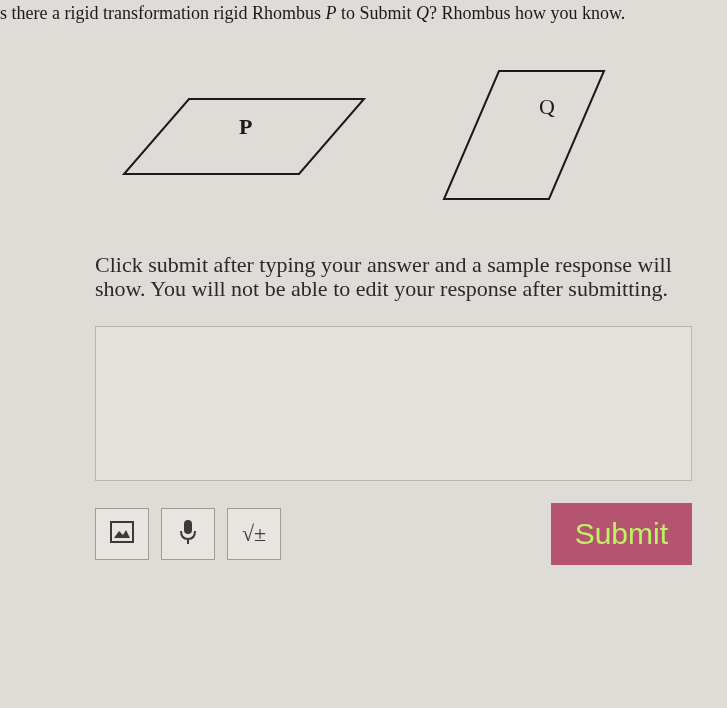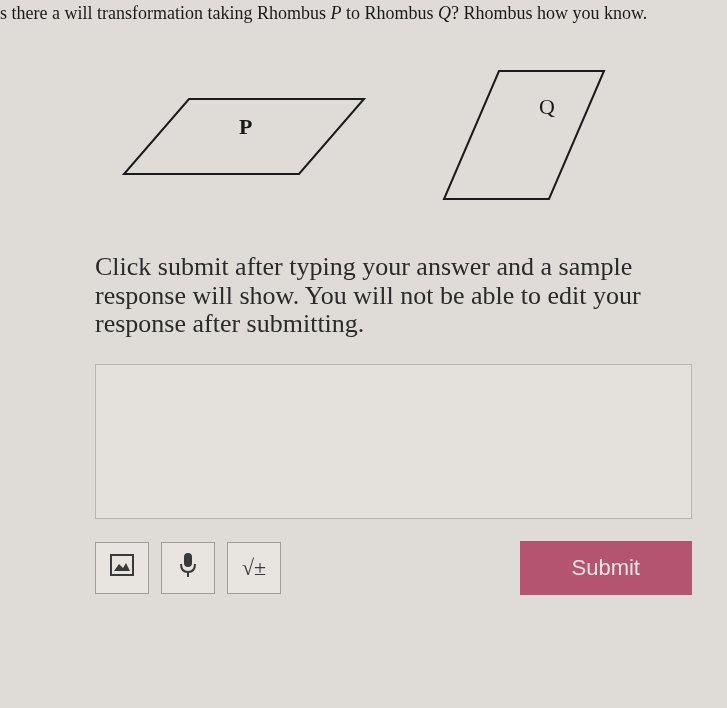--- a/index.html
+++ b/index.html
@@ -27,21 +27,21 @@
       display: flex;
       justify-content: center;
       gap: 60px;
       margin: 35px 0 40px 0;
       align-items: center;
     }
     .rhombus-container {
       position: relative;
     }
     .instructions {
-      font-size: 26px;
+      font-size: 22px;
       color: #2a2a2a;
       line-height: 1.1;
       padding: 0 55px 25px 95px;
     }
     .answer-box {
       margin: 0 35px 0 95px;
       border: 1px solid #b8b4ae;
       background: #e4e1dc;
       height: 155px;
     }
@@ -61,37 +61,37 @@
       justify-content: center;
       cursor: pointer;
       font-size: 20px;
       color: #3a3a3a;
     }
     .spacer {
       flex: 1;
     }
     .submit-btn {
       background: #b55470;
-      color: #e5e5e5;
+      color: #bef264;
       border: none;
-      padding: 14px 52px;
-      font-size: 22px;
+      padding: 14px 24px;
+      font-size: 30px;
       font-family: Arial, sans-serif;
       cursor: pointer;
     }
     .math-icon {
       font-family: 'Times New Roman', serif;
       font-size: 22px;
     }
   </style>
 </head>
 <body>
 
 <div class="question-text">
-  <span>s there a will transformation taking Rhombus </span><span class="italic">P</span><span> to Rhombus </span><span class="italic">Q</span><span>? Rhombus how you know.</span>
+  <span>s there a rigid transformation rigid Rhombus </span><span class="italic">P</span><span> to Submit </span><span class="italic">Q</span><span>? Rhombus how you know.</span>
 </div>
 
 <div class="figure-area">
   <div class="rhombus-container">
     <svg width="260" height="110">
       <polygon points="10,95 185,95 250,20 75,20" fill="none" stroke="#1a1a1a" stroke-width="2"></polygon>
       <text x="125" y="55" font-family="Georgia" font-size="22" font-weight="bold" fill="#1a1a1a">P</text>
     </svg>
   </div>
   <div class="rhombus-container">

